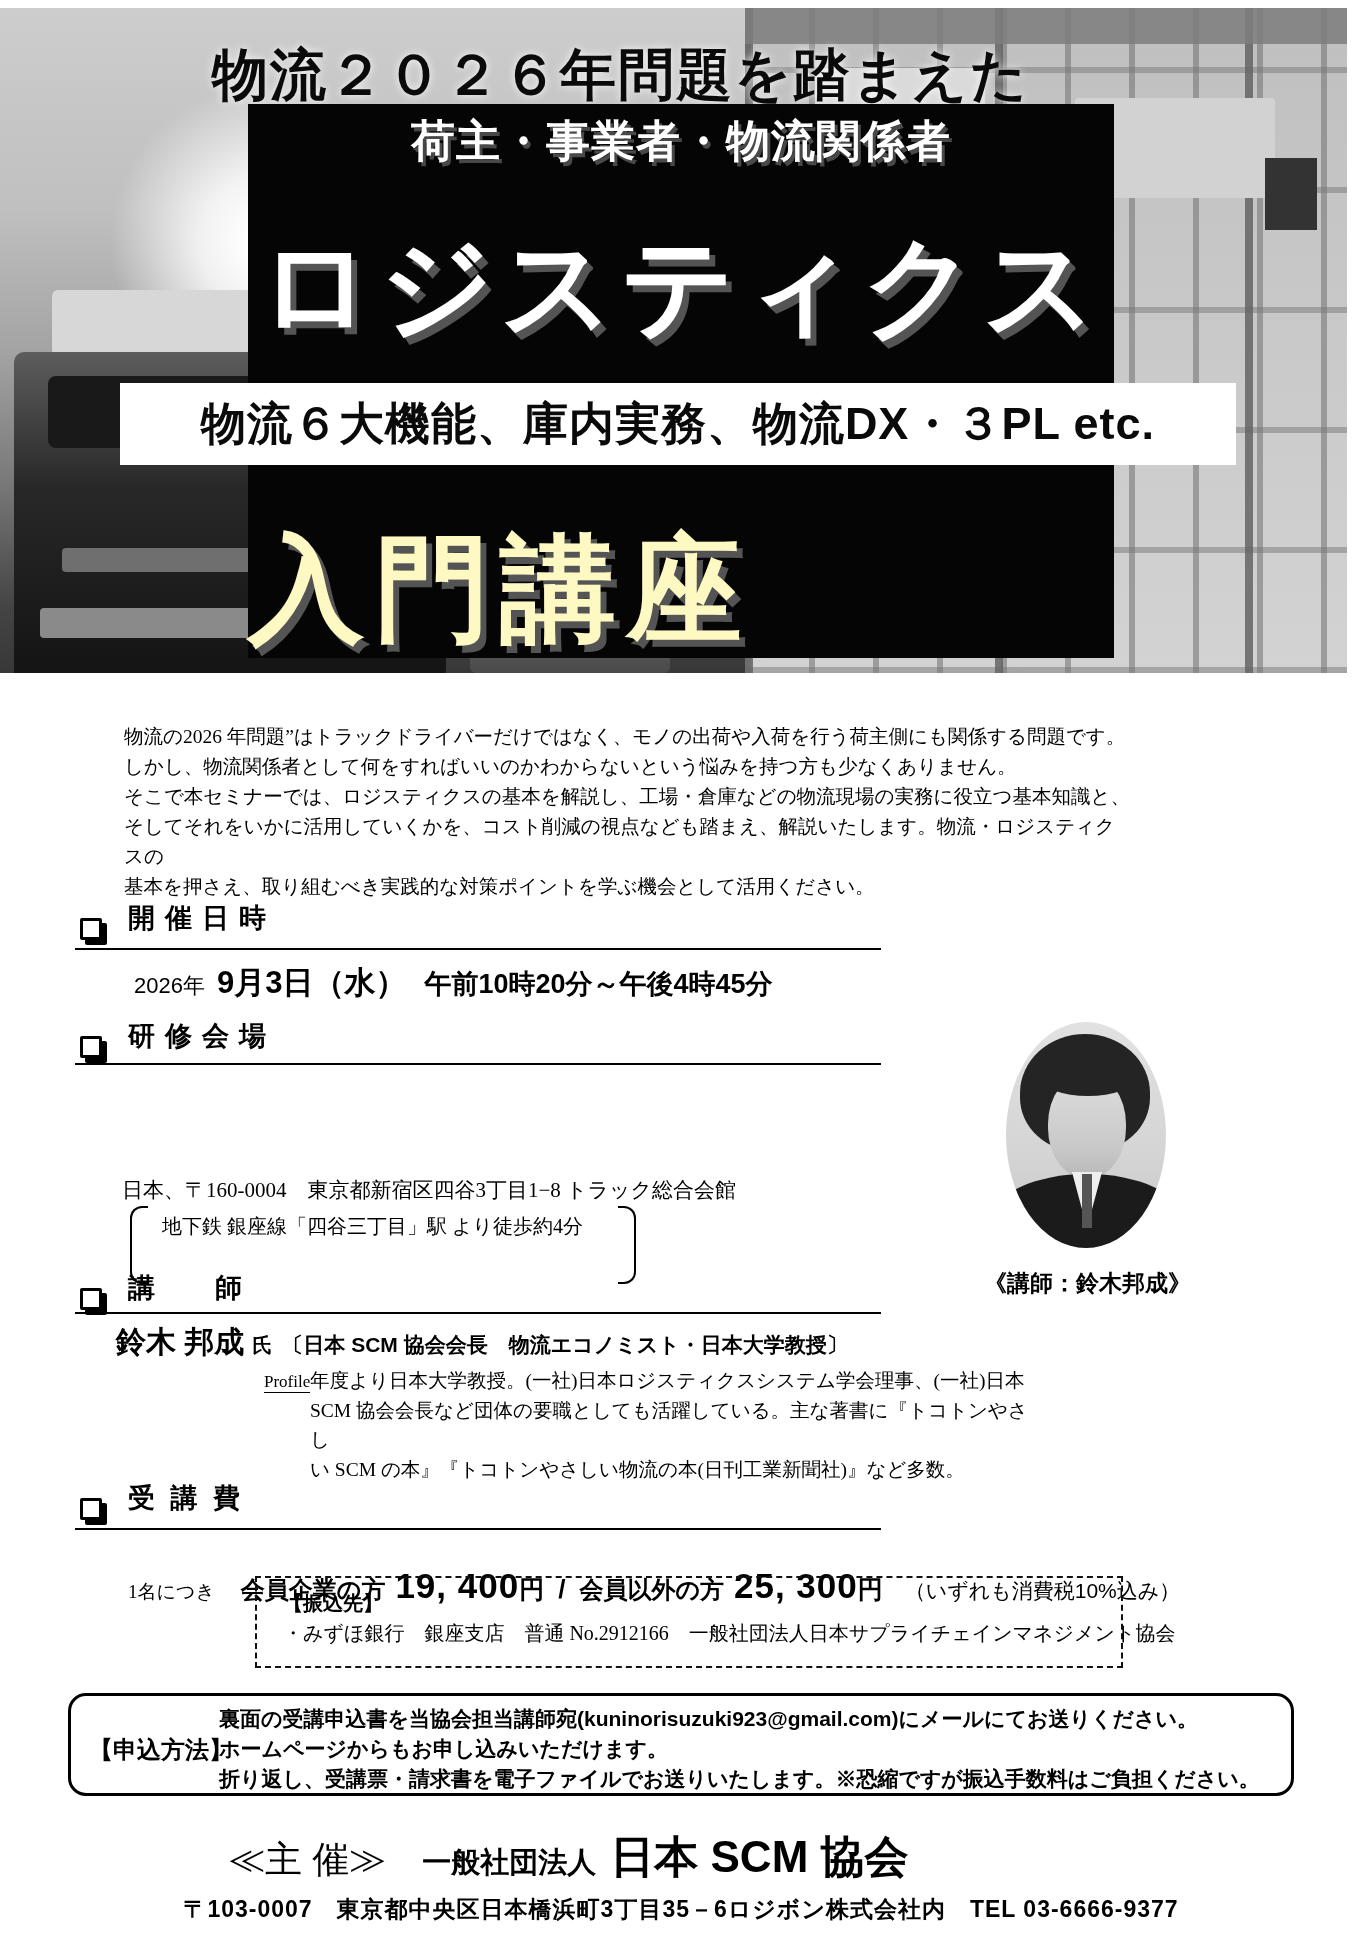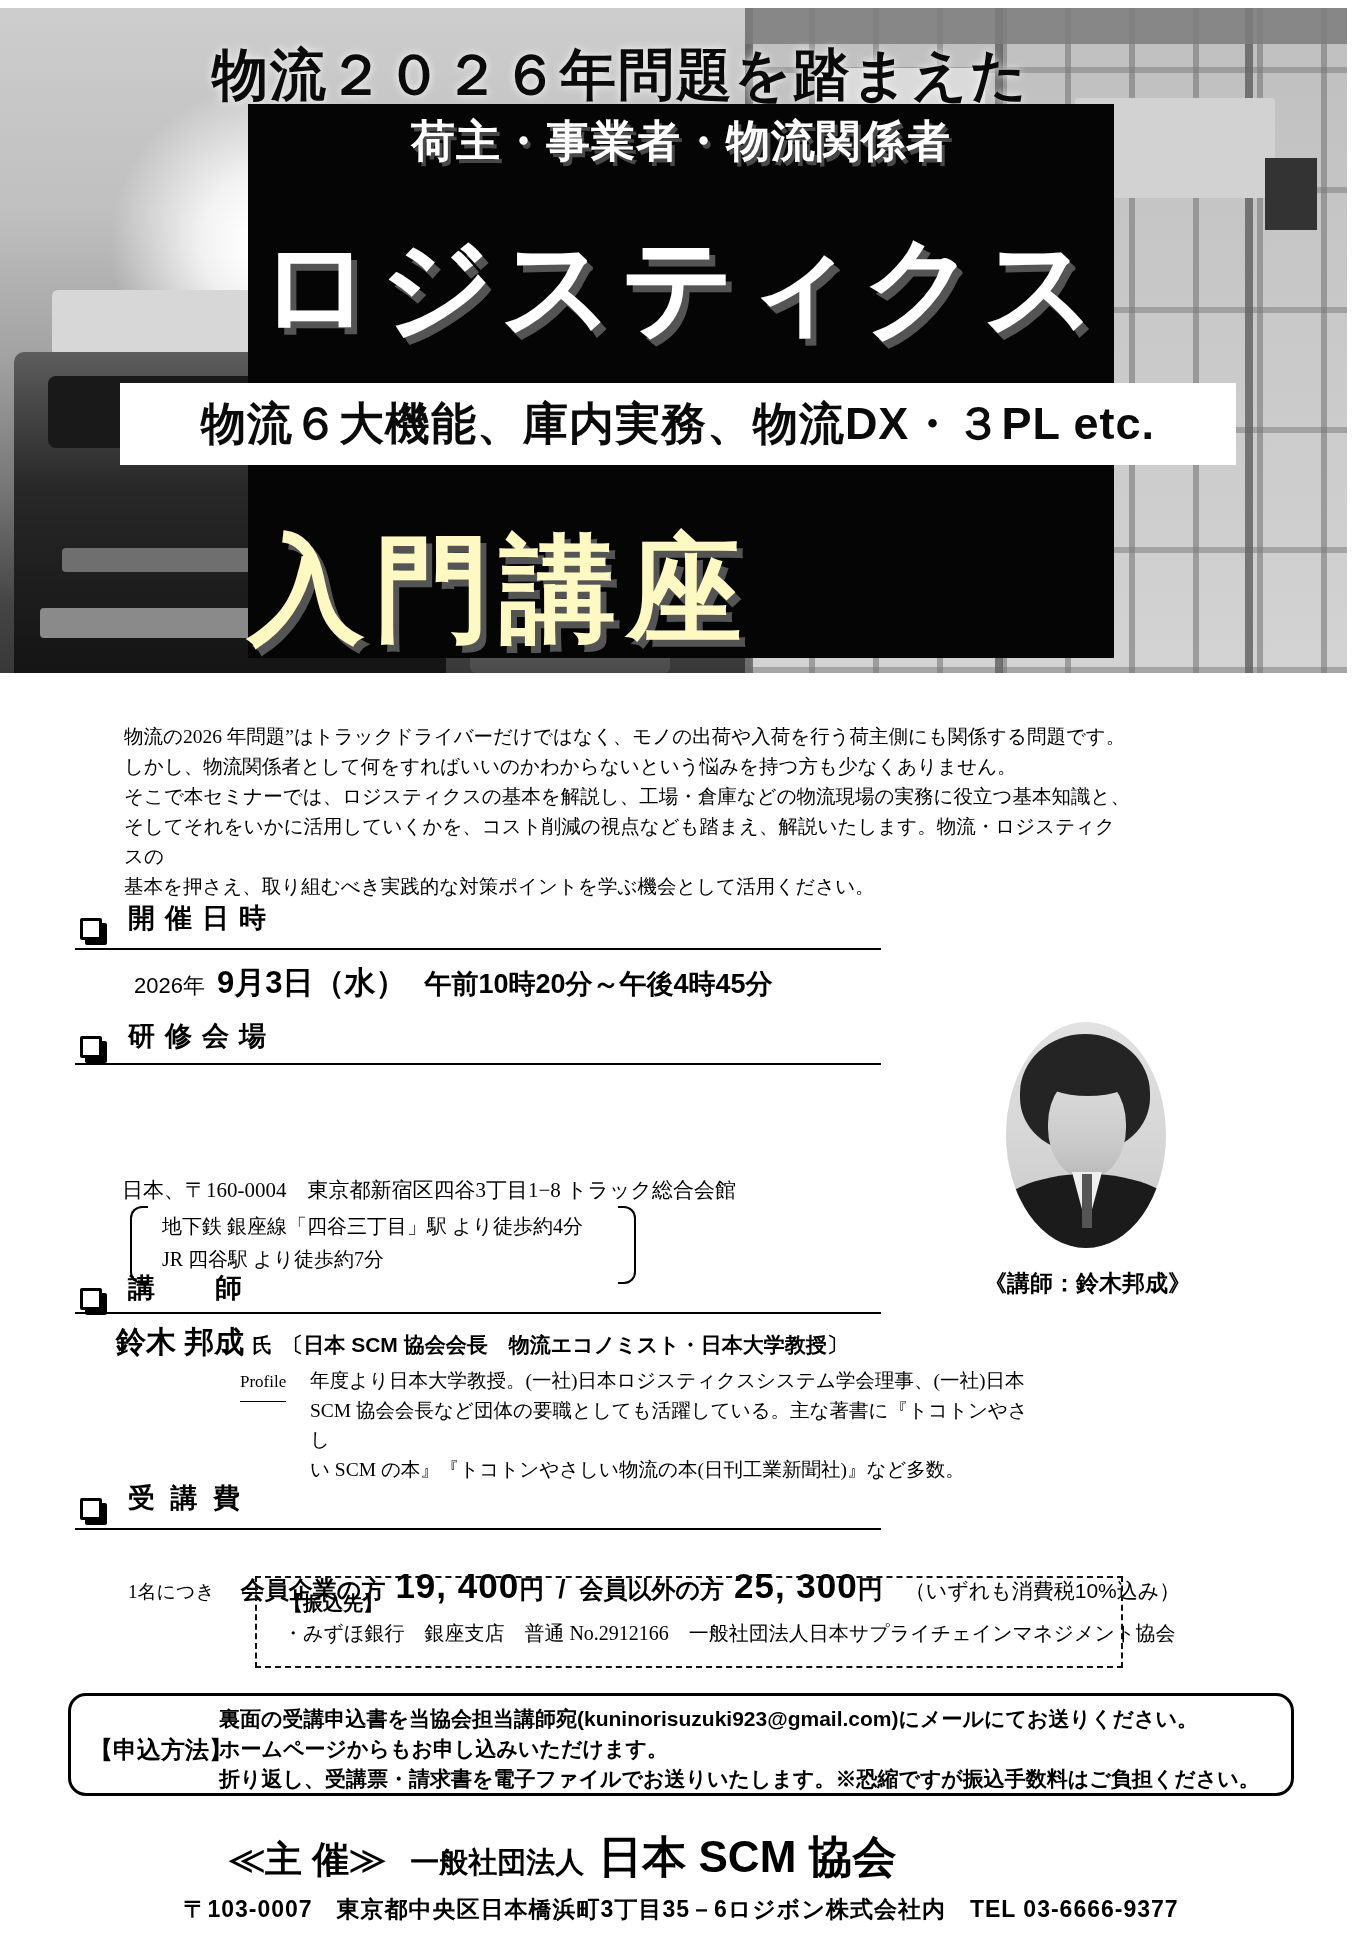--- a/index.html
+++ b/index.html
@@ -78,22 +78,22 @@
   .photo .shirt{position:absolute;left:66px;top:150px;width:30px;height:56px;background:#efefef;
     clip-path:polygon(0 0,100% 0,50% 100%);}
   .photo .tie{position:absolute;left:76px;top:152px;width:10px;height:54px;background:#555;}
   .photo-caption{position:absolute;left:975px;top:1268px;width:225px;text-align:center;
     font-size:23px;font-weight:800;white-space:nowrap;}
 
   .name-line{position:absolute;left:116px;top:1322px;display:flex;align-items:baseline;white-space:nowrap;}
   .name{font-size:30px;font-weight:800;margin-right:8px;}
   .honorific{font-size:20px;font-weight:600;margin-right:10px;}
   .affiliation{font-size:21px;font-weight:600;}
-  .profile-label{position:absolute;left:240px;top:1372px;font-family:"Liberation Serif",serif;font-size:17px;
-    border-bottom:1px solid #000;padding-bottom:9px;}
+  .profile-label{position:absolute;left:264px;top:1372px;font-family:"Liberation Serif",serif;font-size:17px;
+    border-bottom:1px solid #000;padding-bottom:0;}
   .profile{position:absolute;left:310px;top:1366px;width:730px;font-family:"Liberation Serif",serif;
     font-size:19.5px;line-height:29.5px;}
 
   .price-line{position:absolute;left:128px;top:1538px;display:flex;align-items:baseline;white-space:nowrap;margin-top:28px;}
   .per-person{font-family:"Liberation Serif",serif;font-size:19px;margin-right:26px;}
   .price-label{font-size:24px;font-weight:800;margin-right:10px;}
   .price-value{font-size:35px;font-weight:800;letter-spacing:1px;}
   .price-yen{font-size:25px;font-weight:800;margin-right:14px;}
   .price-sep{font-size:26px;font-weight:700;margin-right:14px;}
   .tax-note{font-size:21px;font-weight:500;margin-left:8px;}
@@ -102,21 +102,21 @@
     padding:10px 26px;box-sizing:border-box;font-family:"Liberation Serif",serif;}
   .bank-label{font-size:20px;font-weight:600;line-height:30px;}
   .bank-detail{font-size:20px;line-height:30px;white-space:nowrap;}
 
   .app-box{position:absolute;left:68px;top:1693px;width:1226px;height:103px;border:3px solid #000;
     border-radius:18px;box-sizing:border-box;}
   .app-label{position:absolute;left:18px;top:38px;font-size:24px;font-weight:800;white-space:nowrap;}
   .app-lines{position:absolute;left:148px;top:8px;font-size:21px;font-weight:600;line-height:30px;white-space:nowrap;}
 
   .footer-org{position:absolute;left:228px;top:1828px;display:flex;align-items:baseline;white-space:nowrap;}
-  .host-prefix{font-size:37px;font-weight:700;margin-right:24px;}
+  .host-prefix{font-size:37px;font-weight:400;margin-right:36px;}
   .org-type{font-size:29px;font-weight:900;margin-right:14px;}
   .org-name{font-size:44px;font-weight:900;}
   .footer-address{position:absolute;left:0;top:1894px;width:100%;text-align:center;
     font-size:23px;font-weight:600;letter-spacing:1px;white-space:nowrap;}
 </style>
 </head>
 <body>
 
 <div class="page">
 
@@ -163,21 +163,20 @@
   </div>
 
   <span class="bullet" style="left:80px;top:1036px;"></span>
   <div class="sec-head" style="left:128px;top:1018px;">研修会場</div>
   <div class="rule" style="top:1063px;"></div>
   <div class="venue-address">日本、〒160-0004　東京都新宿区四谷3丁目1−8 トラック総合会館</div>
   <span class="bracket l"></span>
   <span class="bracket r"></span>
   <div class="access">
     <div>地下鉄 銀座線「四谷三丁目」駅 より徒歩約4分</div>
-    <div>JR 四谷駅 より徒歩約7分</div>
   </div>
 
   <div class="photo">
     <div class="hair"></div>
     <div class="face"></div>
     <div class="fringe"></div>
     <div class="suit"></div>
     <div class="shirt"></div>
     <div class="tie"></div>
   </div>

